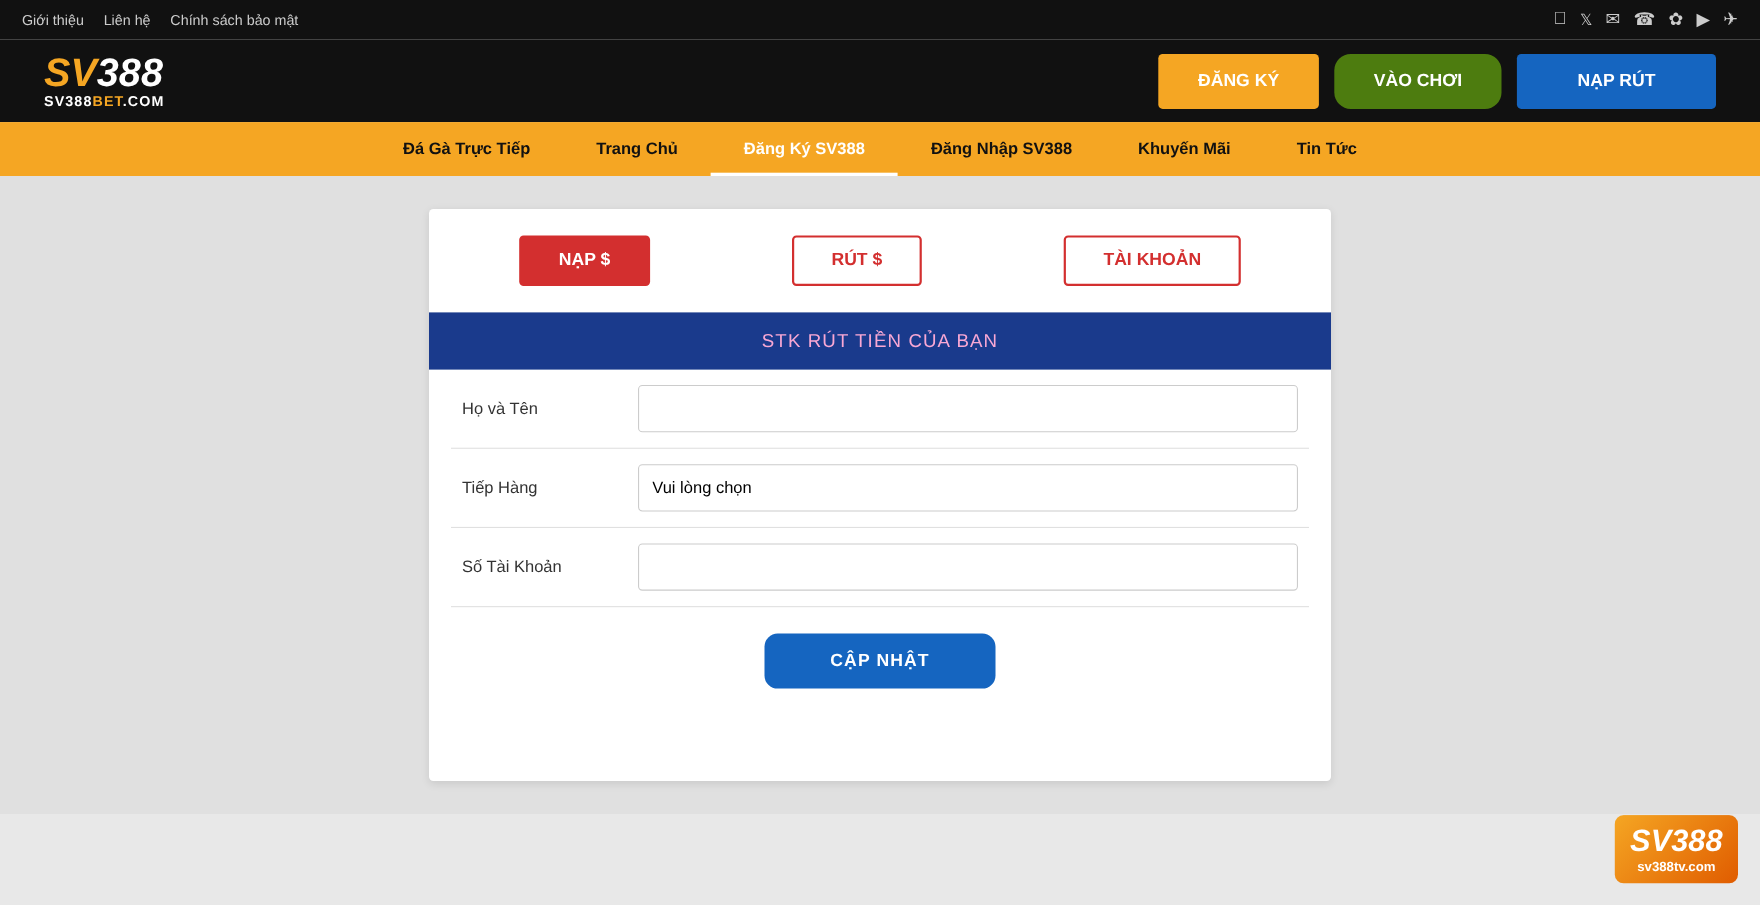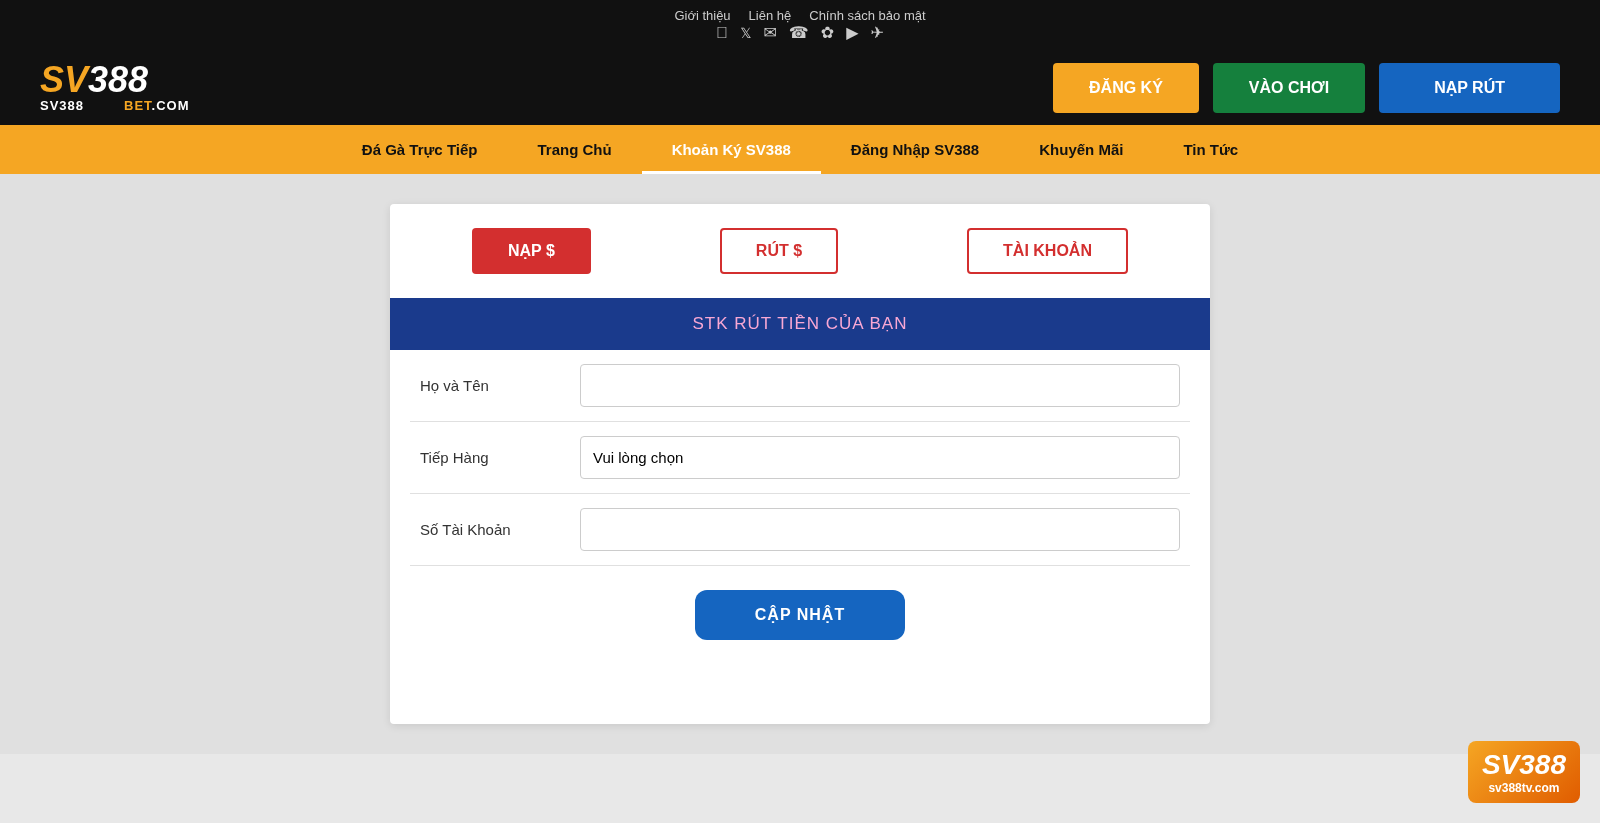--- a/index.html
+++ b/index.html
@@ -6,45 +6,44 @@
     body { font-family: Arial, sans-serif; background: #e8e8e8; min-width: 1600px; }
 
     
     .top-bar {
       background: #111;
       color: #ccc;
       padding: 8px 20px;
       display: flex;
       justify-content: space-between;
       align-items: center;
-      flex-direction: column;
     }
     .top-bar-left { display: flex; gap: 18px; font-size: 13px; }
     .top-bar-left a { color: #ccc; text-decoration: none; }
     .top-bar-right { display: flex; gap: 12px; align-items: center; }
     .top-bar-right .social-icon { color: #ccc; font-size: 16px; cursor: pointer; }
 
     
     .header {
       background: #111;
       padding: 12px 40px;
       display: flex;
       justify-content: space-between;
       align-items: center;
     }
     .logo-area { display: flex; flex-direction: column; }
     .logo-text { font-size: 36px; font-weight: bold; color: white; line-height: 1; }
     .logo-text span.sv { color: #f5a623; font-style: italic; }
     .logo-text span.num { color: white; font-style: italic; }
     .logo-sub { font-size: 13px; color: white; font-weight: bold; letter-spacing: 1px; }
-    .logo-sub span.bet { color: #f5a623; margin-left: 40px; }
+    .logo-sub span.bet { color: #f5a623; }
 
     .header-buttons { display: flex; gap: 14px; }
     .btn-dangky { background: #f5a623; color: white; border: none; padding: 16px 36px; font-size: 16px; font-weight: bold; cursor: pointer; border-radius: 4px; }
-    .btn-vaochoi { background: #15803d; color: white; border: none; padding: 16px 36px; font-size: 16px; font-weight: bold; cursor: pointer; border-radius: 4px; }
+    .btn-vaochoi { background: #4d7c0f; color: white; border: none; padding: 16px 36px; font-size: 16px; font-weight: bold; cursor: pointer; border-radius: 15px; }
     .btn-naprut { background: #1565c0; color: white; border: none; padding: 16px 55px; font-size: 16px; font-weight: bold; cursor: pointer; border-radius: 4px; }
 
     
     .nav-bar {
       background: #f5a623;
       padding: 0;
       display: flex;
       justify-content: center;
       align-items: stretch;
     }
@@ -223,21 +222,21 @@
   <div class="header-buttons">
     <button class="btn-dangky">ĐĂNG KÝ</button>
     <button class="btn-vaochoi">VÀO CHƠI</button>
     <button class="btn-naprut">NẠP RÚT</button>
   </div>
 </div>
 
 <nav class="nav-bar">
   <a href="#">Đá Gà Trực Tiếp</a>
   <a href="#">Trang Chủ</a>
-  <a href="#" class="active">Khoản Ký SV388</a>
+  <a href="#" class="active">Đăng Ký SV388</a>
   <a href="#">Đăng Nhập SV388</a>
   <a href="#">Khuyến Mãi</a>
   <a href="#">Tin Tức</a>
 </nav>
 
 <div class="main-content">
   <div class="card">
 
     <div class="tab-row">
       <button class="tab-btn-active">NẠP $</button>

